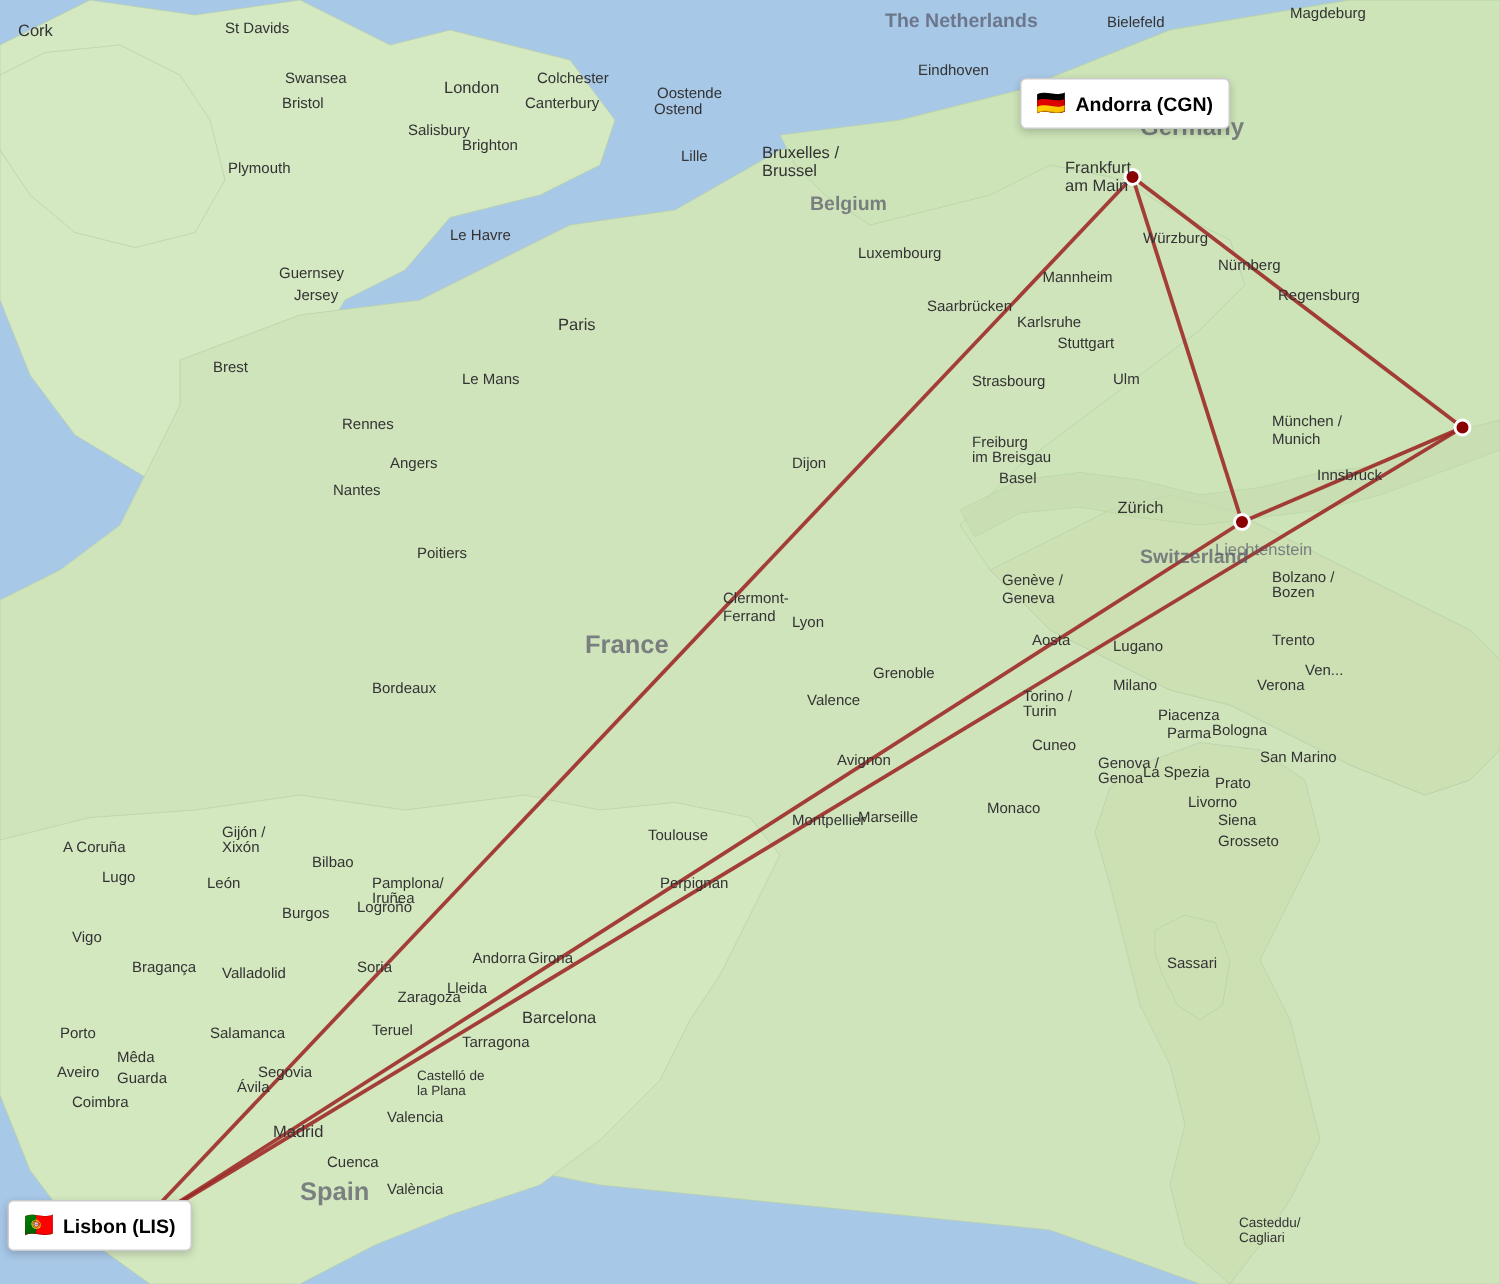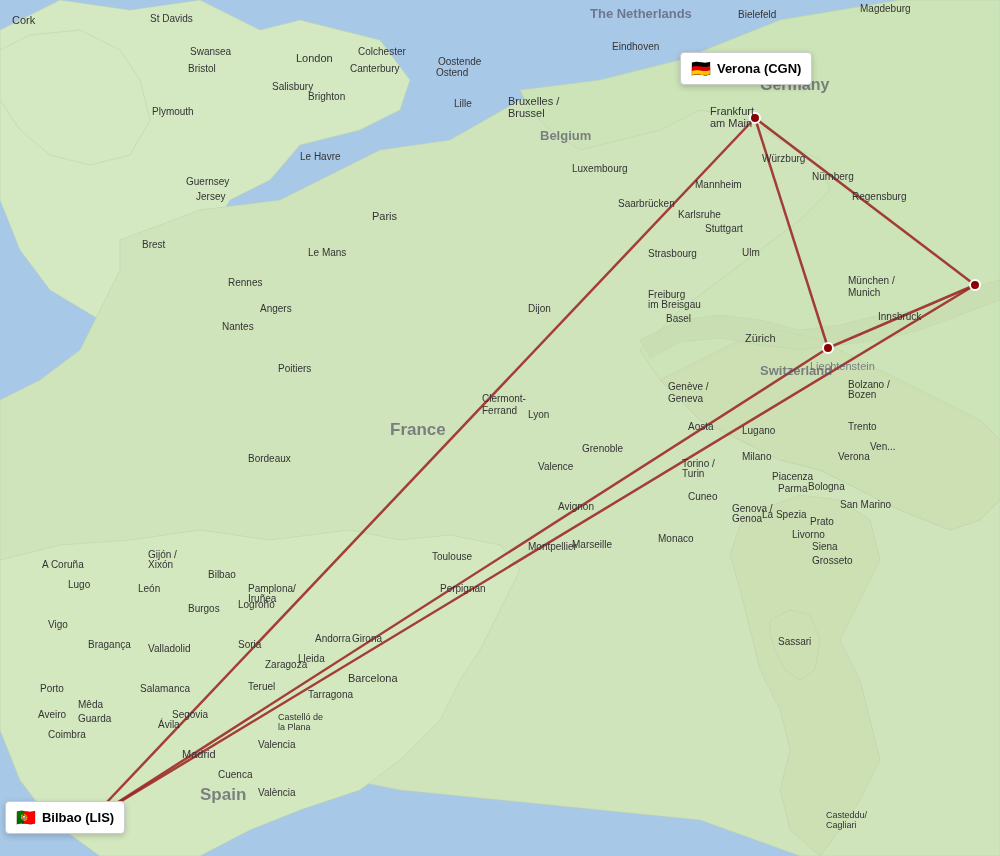--- a/index.html
+++ b/index.html
@@ -269,20 +269,20 @@
     <text x="348" y="682" font-family="Arial" font-size="11" fill="#333">Barcelona</text>
     <text x="248" y="690" font-family="Arial" font-size="10" fill="#333">Teruel</text>
     <text x="278" y="720" font-family="Arial" font-size="9" fill="#333">Castelló de</text>
     <text x="278" y="730" font-family="Arial" font-size="9" fill="#333">la Plana</text>
     <text x="258" y="748" font-family="Arial" font-size="10" fill="#333">Valencia</text>
     <text x="258" y="796" font-family="Arial" font-size="10" fill="#333">València</text>
   </svg>
 
   <div class="airport-box" style="top: 52px; left: 680px;">
     <span class="flag">🇩🇪</span>
-    <span>Verona (CGN)</span>
+    <span>Andorra (CGN)</span>
   </div>
 
   <div class="airport-box" style="bottom: 22px; left: 5px;">
     <span class="flag">🇵🇹</span>
-    <span>Bilbao (LIS)</span>
+    <span>Lisbon (LIS)</span>
   </div>
 </div>
 
 </body></html>

